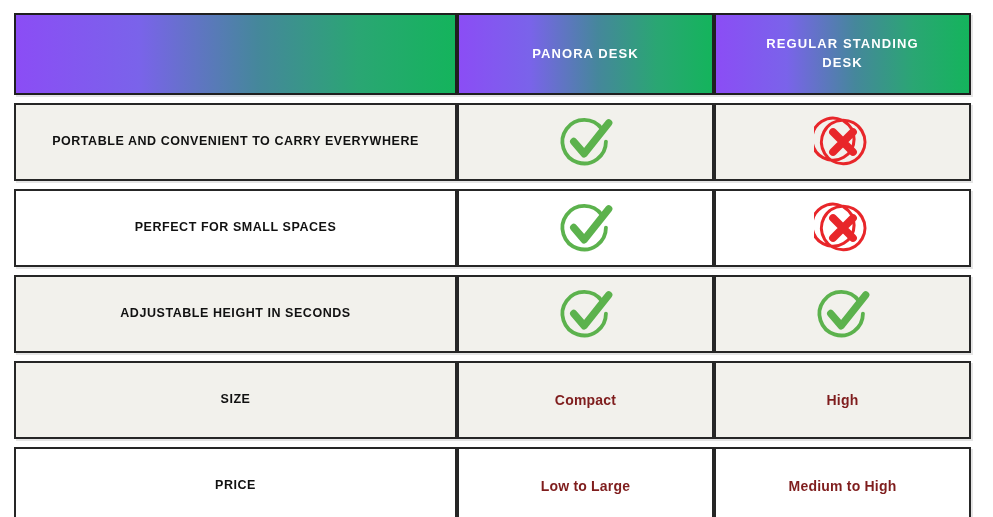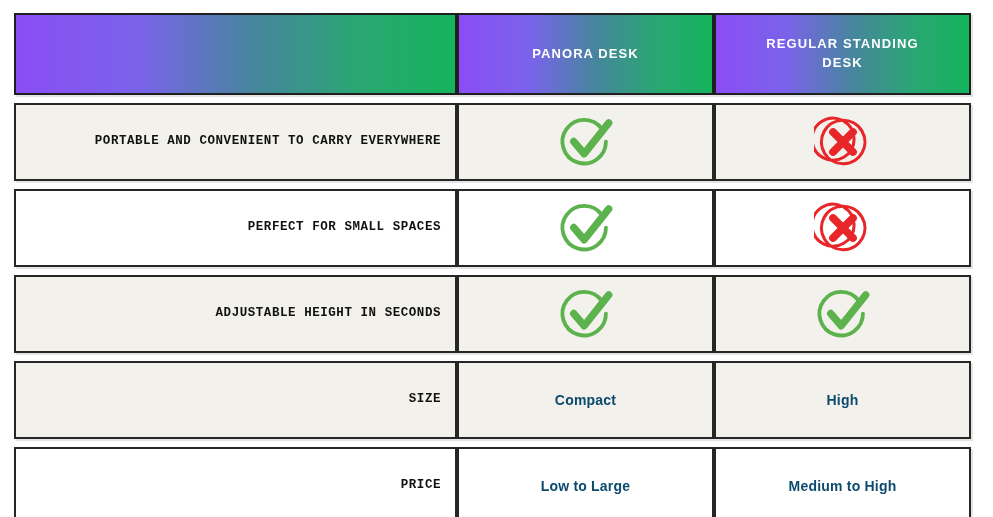--- a/index.html
+++ b/index.html
@@ -55,42 +55,41 @@
     line-height: 1.45;
     padding: 0 28px;
     text-transform: uppercase;
   }
 
   
   .body-row .cell {
     height: 78px;
   }
   .body-row .col-feature {
-    justify-content: flex-end;
+    justify-content: center;
     padding: 0 14px;
-    font-family: Liberation Mono, monospace;
   }
   .body-row .col-product {
     justify-content: center;
   }
 
   .shade-alt .cell { background: #f2f1ec; }
   .shade-plain .cell { background: #ffffff; }
 
   .feature-label {
     color: #111111;
     font-size: 12.5px;
     font-weight: bold;
     letter-spacing: 0.55px;
     line-height: 1.55;
     text-transform: uppercase;
   }
 
   .value-text {
-    color: #0c4a6e;
+    color: #7f1d1d;
     font-size: 14px;
     font-weight: bold;
     letter-spacing: 0.2px;
   }
 
   .mark-icon {
     width: 58px;
     height: 58px;
     display: block;
   }

